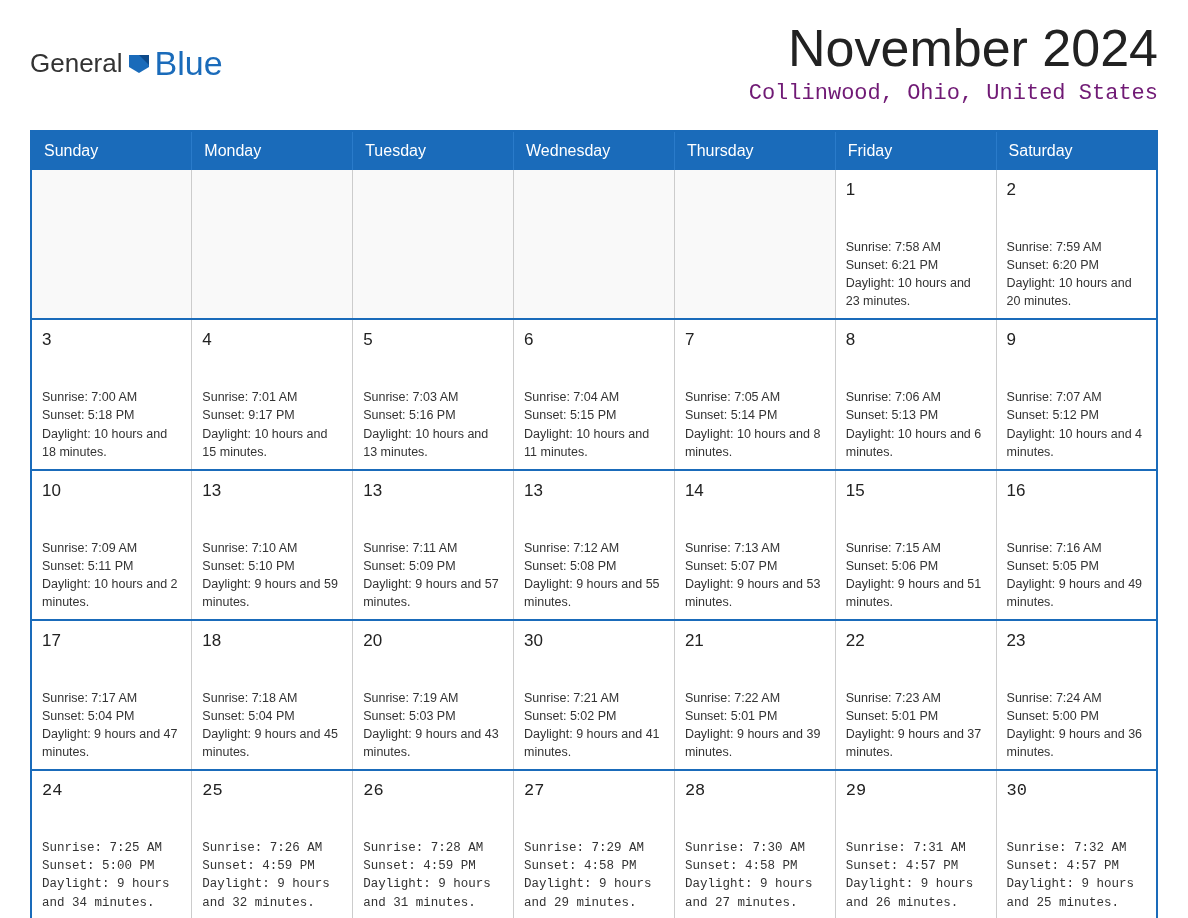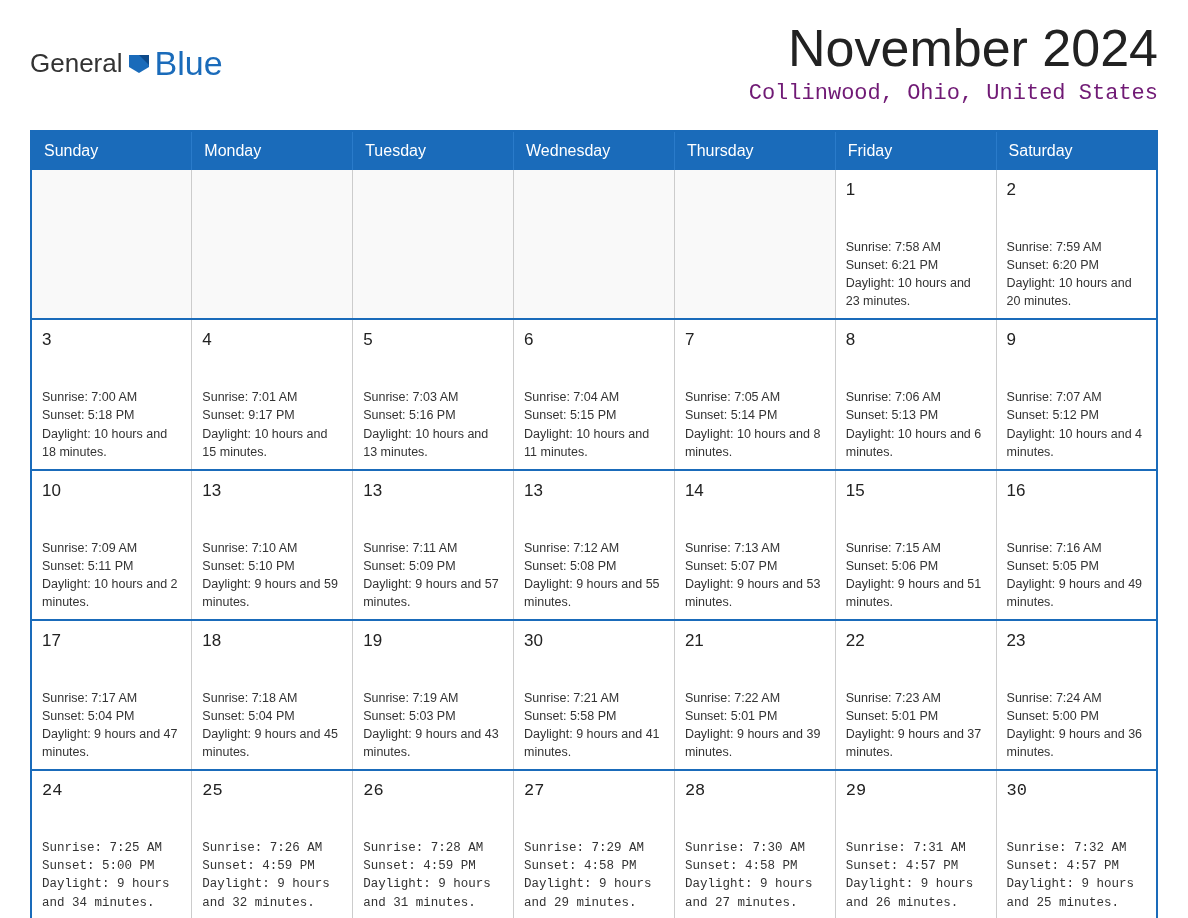--- a/index.html
+++ b/index.html
@@ -254,29 +254,29 @@
 Sunset: 5:04 PM
 Daylight: 9 hours and 47 minutes.</div>
         </td>
         <td>
           <span class="day-number">18</span>
           <div class="day-info">Sunrise: 7:18 AM
 Sunset: 5:04 PM
 Daylight: 9 hours and 45 minutes.</div>
         </td>
         <td>
-          <span class="day-number">19</span>
+          <span class="day-number">20</span>
           <div class="day-info">Sunrise: 7:19 AM
 Sunset: 5:03 PM
 Daylight: 9 hours and 43 minutes.</div>
         </td>
         <td>
           <span class="day-number">30</span>
           <div class="day-info">Sunrise: 7:21 AM
-Sunset: 5:58 PM
+Sunset: 5:02 PM
 Daylight: 9 hours and 41 minutes.</div>
         </td>
         <td>
           <span class="day-number">21</span>
           <div class="day-info">Sunrise: 7:22 AM
 Sunset: 5:01 PM
 Daylight: 9 hours and 39 minutes.</div>
         </td>
         <td>
           <span class="day-number">22</span>

